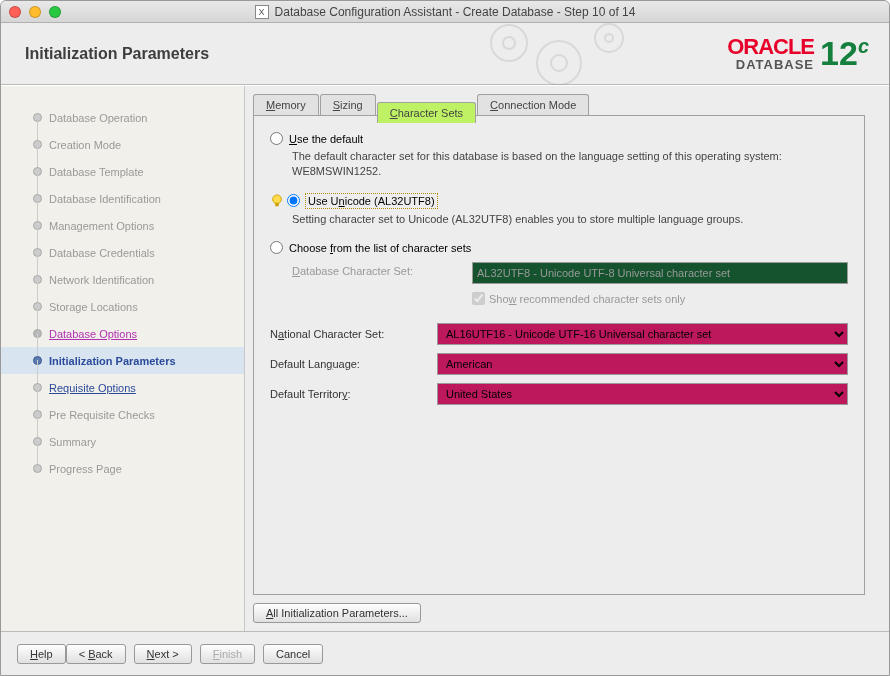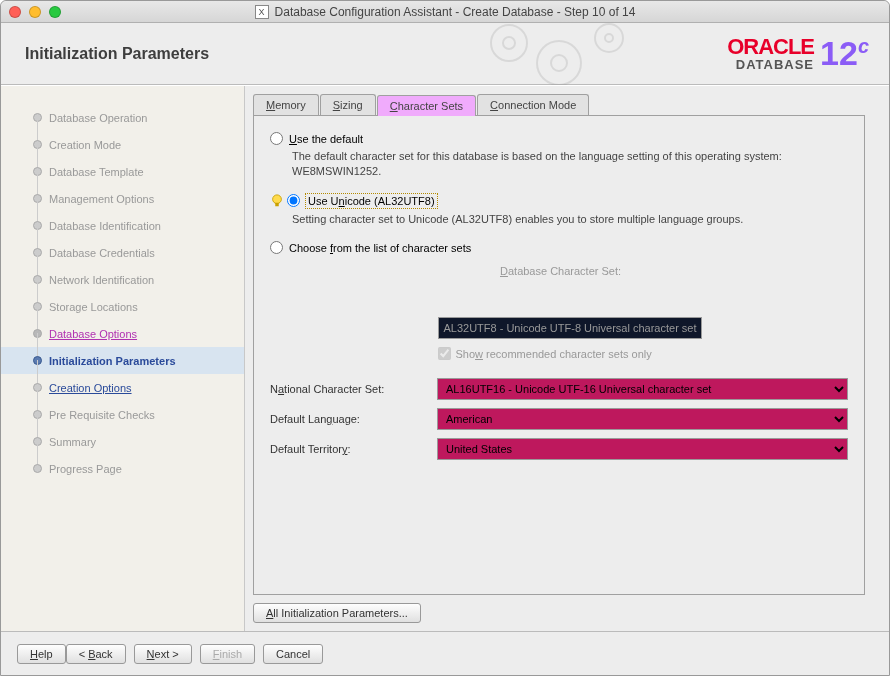--- a/index.html
+++ b/index.html
@@ -10,49 +10,49 @@
 .traffic span { width: 12px; height: 12px; border-radius: 50%; display: block; border: 0.5px solid rgba(0,0,0,0.2); }
 .tr-close { background: #ff5f57; } .tr-min { background: #ffbd2e; } .tr-max { background: #28c940; }
 .title-wrap { position: absolute; left: 0; right: 0; text-align: center; font-size: 12px; color: #444; display: flex; justify-content: center; align-items: center; gap: 6px; pointer-events: none; }
 .title-icon { width: 14px; height: 14px; border: 1px solid #888; background: #fff; font-size: 9px; line-height: 12px; text-align: center; color: #555; }
 .header { height: 62px; display: flex; align-items: center; justify-content: space-between; padding: 0 20px 0 24px; border-bottom: 1px solid #bbb; background: #ededed; position: relative; }
 .header h1 { font-size: 16px; font-weight: bold; color: #3e3e3e; }
 .gears { position: absolute; right: 220px; top: 0; height: 62px; width: 200px; opacity: 0.2; overflow: hidden; }
 .logo { text-align: right; line-height: 1; }
 .logo .oracle { color: #e8002a; font-weight: bold; font-size: 22px; letter-spacing: -1px; }
 .logo .db { color: #555; font-size: 13px; font-weight: bold; letter-spacing: 1px; }
-.logo .v { font-size: 34px; font-weight: bold; color: #8b5cf6; display: inline-block; vertical-align: top; margin-left: 6px; }
+.logo .v { font-size: 34px; font-weight: bold; color: #15803d; display: inline-block; vertical-align: top; margin-left: 6px; }
 .logo .v sup { font-size: 20px; font-style: italic; }
 .body { flex: 1; display: flex; border-top: 1px solid #fff; }
 .sidebar { width: 244px; background: #f2f0ea; border-right: 1px solid #c8c8c8; padding: 18px 0 0 0; }
 .step { display: flex; align-items: center; height: 27px; padding-left: 28px; position: relative; color: #999; cursor: default; }
 .step .dot { width: 9px; height: 9px; border-radius: 50%; background: #ccc; position: absolute; left: 32px; border: 1px solid #aaa; }
 .step .line { position: absolute; left: 36px; top: -14px; width: 1px; height: 28px; background: #ccc; }
 .step:first-child .line { display: none; }
 .step .lbl { margin-left: 20px; font-size: 11px; }
 .step.visited .lbl { color: #b030b0; text-decoration: underline; cursor: pointer; }
 .step.visited .dot { background: #b8b8b8; }
 .step.active { background: #d8e4f0; }
 .step.active .lbl { color: #2a4a9a; font-weight: bold; }
 .step.active .dot { background: #5a7ab0; border-color: #3a5a90; }
 .step.next .lbl { color: #2a4a9a; text-decoration: underline; cursor: pointer; }
 .main { flex: 1; display: flex; flex-direction: column; padding: 8px 24px 0 8px; }
 .tabs { display: flex; border-bottom: 1px solid #a0a0a0; }
 .tab { padding: 4px 12px; border: 1px solid #a0a0a0; border-bottom: none; background: #e2e2e2; margin-right: 1px; border-radius: 3px 3px 0 0; cursor: pointer; color: #444; font-size: 11px; }
-.tab.active { background: #f0abfc; position: relative; top: 1px; }
+.tab.active { background: #bef264; position: relative; top: 8px; }
 .panel { flex: 1; border: 1px solid #a0a0a0; border-top: none; background: #ededed; padding: 12px 16px; overflow: auto; }
 .radio-row { display: flex; align-items: center; margin: 4px 0; }
 .radio-row input { margin-right: 6px; }
 .desc { margin: 4px 0 14px 22px; color: #444; line-height: 1.4; }
 .tip { width: 14px; height: 14px; margin-right: 3px; color: #d4a000; }
-.sel-row { margin-left: 22px; display: flex; align-items: center; margin-top: 8px; gap: 40px; color: #999; flex-direction: column; }
+.sel-row { margin-left: 22px; display: flex; align-items: flex-start; margin-top: 8px; gap: 40px; color: #999; }
 .sel-row label { width: 140px; display: inline-block; padding-top: 3px; }
 .sel-col { flex: 1; display: flex; flex-direction: column; gap: 8px; }
 select, .combo { width: 100%; height: 22px; border: 1px solid #9a9a9a; background: #be185d; font-size: 11px; padding: 0 4px; }
-.combo.dis { color: #999; background: #0f172a; }
+.combo.dis { color: #999; background: #14532d; }
 .chk { display: flex; align-items: center; gap: 4px; color: #999; font-size: 11px; }
 .form-row { display: flex; align-items: center; margin: 8px 0; }
 .form-row label { width: 167px; color: #333; }
 .form-row select { flex: 1; }
 .all-params { margin: 8px 0; }
 .btn { background: linear-gradient(#fefefe,#e0e0e0); border: 1px solid #999; border-radius: 3px; padding: 3px 12px; font-size: 11px; cursor: pointer; color: #333; }
 .btn:disabled { color: #aaa; cursor: default; }
 .footer { height: 44px; border-top: 1px solid #bbb; display: flex; align-items: center; padding: 0 16px; justify-content: flex-start; }
 .footer-right { display: flex; gap: 8px; }
 .under { text-decoration: underline; }
@@ -111,30 +111,30 @@
           <span class="lbl">Creation Mode</span>
         </div>
         <div class="step ">
           <div class="line"></div>
           <div class="dot"></div>
           <span class="lbl">Database Template</span>
         </div>
         <div class="step ">
           <div class="line"></div>
           <div class="dot"></div>
+          <span class="lbl">Database Identification</span>
+        </div>
+        <div class="step ">
+          <div class="line"></div>
+          <div class="dot"></div>
           <span class="lbl">Management Options</span>
         </div>
         <div class="step ">
           <div class="line"></div>
           <div class="dot"></div>
-          <span class="lbl">Database Identification</span>
-        </div>
-        <div class="step ">
-          <div class="line"></div>
-          <div class="dot"></div>
           <span class="lbl">Database Credentials</span>
         </div>
         <div class="step ">
           <div class="line"></div>
           <div class="dot"></div>
           <span class="lbl">Network Identification</span>
         </div>
         <div class="step ">
           <div class="line"></div>
           <div class="dot"></div>
@@ -146,21 +146,21 @@
           <span class="lbl">Database Options</span>
         </div>
         <div class="step active">
           <div class="line"></div>
           <div class="dot"></div>
           <span class="lbl">Initialization Parameters</span>
         </div>
         <div class="step next">
           <div class="line"></div>
           <div class="dot"></div>
-          <span class="lbl">Creation Options</span>
+          <span class="lbl">Requisite Options</span>
         </div>
         <div class="step ">
           <div class="line"></div>
           <div class="dot"></div>
           <span class="lbl">Pre Requisite Checks</span>
         </div>
         <div class="step ">
           <div class="line"></div>
           <div class="dot"></div>
           <span class="lbl">Summary</span>

